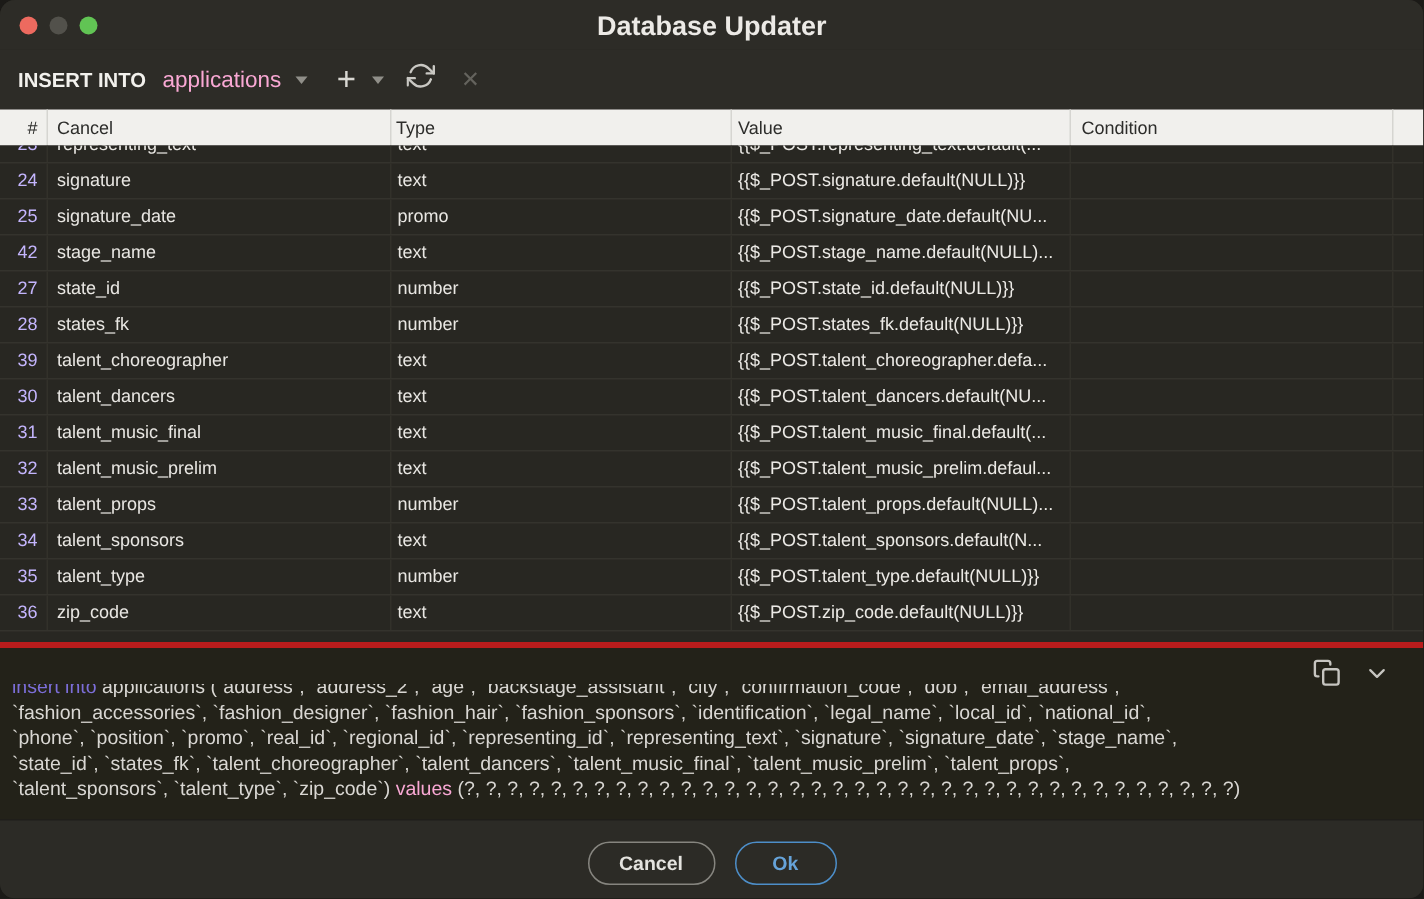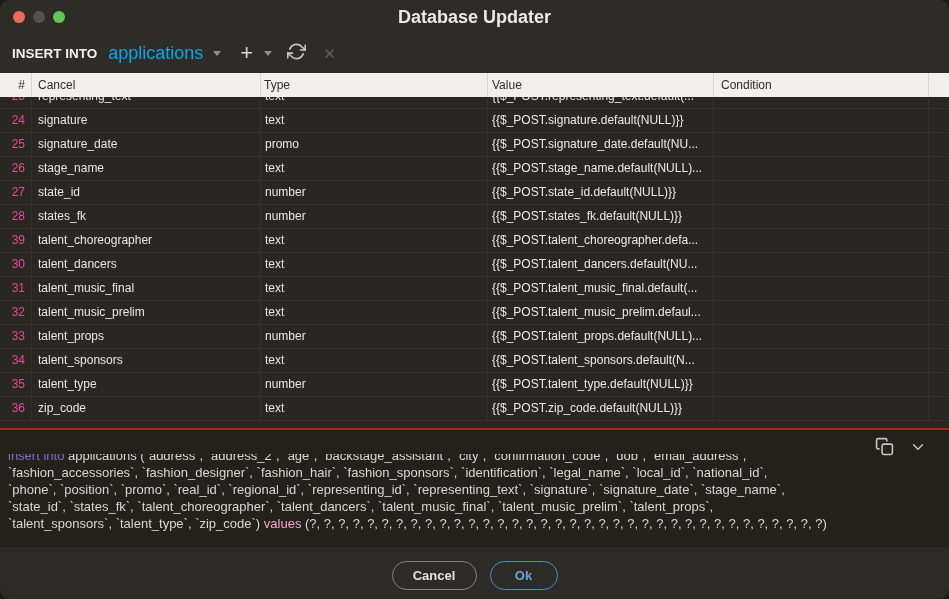--- a/index.html
+++ b/index.html
@@ -16,21 +16,21 @@
   .tl.red{ background:#ed6a5f; }
   .tl.mid{ background:#52514b; }
   .tl.green{ background:#61c454; }
   .title{ position:absolute; left:0; right:0; top:0; height:33px; line-height:34px;
     text-align:center; color:#eceae6; font-size:18px; font-weight:700; }
   
   .toolbar{ position:absolute; top:33px; left:0; right:0; height:40px; background:#2d2c27;
     display:flex; align-items:center; padding-left:12px; }
   .stmt{ font-weight:700; font-size:13.5px; color:#f2f1ed; }
   .table-select{ display:flex; align-items:center; gap:10px; margin-left:11px; cursor:pointer; }
-  .table-select .lbl{ font-size:18px; color:#0ea5e9; }
+  .table-select .lbl{ font-size:15px; color:#f9a8d4; }
   .caret{ width:0; height:0; border-left:4.5px solid transparent; border-right:4.5px solid transparent;
     border-top:5.5px solid #908f89; display:inline-block; }
   .plus-btn{ margin-left:19px; color:#d9d8d3; font-size:22px; font-weight:300; line-height:20px; cursor:pointer; }
   .plus-caret{ margin-left:11px; cursor:pointer; }
   .refresh-btn{ margin-left:15px; cursor:pointer; display:flex; align-items:center; }
   .remove-btn{ margin-left:17px; color:#64635d; font-size:15px; line-height:15px; }
   
   .thead{ position:absolute; top:73px; left:0; right:0; height:24px; background:#f1f0ed;
     display:flex; font-size:12px; color:#2d2d2b; }
   .thead .hc{ height:24px; line-height:24px; border-right:1px solid #d6d5d1; overflow:hidden; white-space:nowrap; }
@@ -38,29 +38,29 @@
   .hc.colc{ width:229px; padding-left:6px; }
   .hc.typ{ width:227px; padding-left:3px; }
   .hc.val{ width:226px; padding-left:4px; }
   .hc.cond{ width:215px; padding-left:7px; }
   .hc.gut{ width:20px; border-right:none; }
   
   .tbody-wrap{ position:absolute; top:97px; left:0; right:0; height:331px; overflow:hidden; background:#282722; }
   .tbody{ margin-top:-12px; }
   .trow{ display:flex; height:24px; font-size:12px; color:#e9e7e3; border-bottom:1px solid #34332d; cursor:default; }
   .trow .c{ height:23px; line-height:23px; border-right:1px solid #32312a; overflow:hidden; white-space:nowrap; }
-  .c.num{ width:32px; text-align:right; padding-right:6px; color:#ec4899; }
+  .c.num{ width:32px; text-align:right; padding-right:6px; color:#c4b5fd; }
   .c.colc{ width:229px; padding-left:6px; }
   .c.typ{ width:227px; padding-left:4px; }
   .c.val{ width:226px; padding-left:4px; color:#eceae6; }
   .c.cond{ width:215px; padding-left:7px; }
   .c.gut{ width:20px; border-right:none; }
   
   .sql-panel{ position:absolute; top:428px; left:0; right:0; height:118px; background:#232219;
-    border-top:2px solid #b91c1c; overflow:hidden; }
+    border-top:4px solid #b91c1c; overflow:hidden; }
   .sql-icons{ position:absolute; top:7px; right:22px; display:flex; gap:15px; align-items:center; }
   .sql-icons .ibtn{ cursor:pointer; display:flex; align-items:center; }
   .sql-text{ position:absolute; top:24px; left:8px; right:8px; bottom:0; overflow:hidden;
     font-size:13px; line-height:17px; color:#d9d7d3; }
   .sql-text .first{ margin-top:-7px; }
   .kw{ font-weight:400; }
   
   .footer{ position:absolute; top:546px; left:0; right:0; height:53px; background:#2c2b26;
     border-top:1px solid #1f1e1a; display:flex; justify-content:center; align-items:flex-start;
     padding-top:14px; gap:13px; }
@@ -133,21 +133,21 @@
       </div>
         <div class="trow">
         <div class="c num">25</div>
         <div class="c colc">signature_date</div>
         <div class="c typ">promo</div>
         <div class="c val">{{$_POST.signature_date.default(NU...</div>
         <div class="c cond"></div>
         <div class="c gut"></div>
       </div>
         <div class="trow">
-        <div class="c num">26</div>
+        <div class="c num">42</div>
         <div class="c colc">stage_name</div>
         <div class="c typ">text</div>
         <div class="c val">{{$_POST.stage_name.default(NULL)...</div>
         <div class="c cond"></div>
         <div class="c gut"></div>
       </div>
         <div class="trow">
         <div class="c num">27</div>
         <div class="c colc">state_id</div>
         <div class="c typ">number</div>

